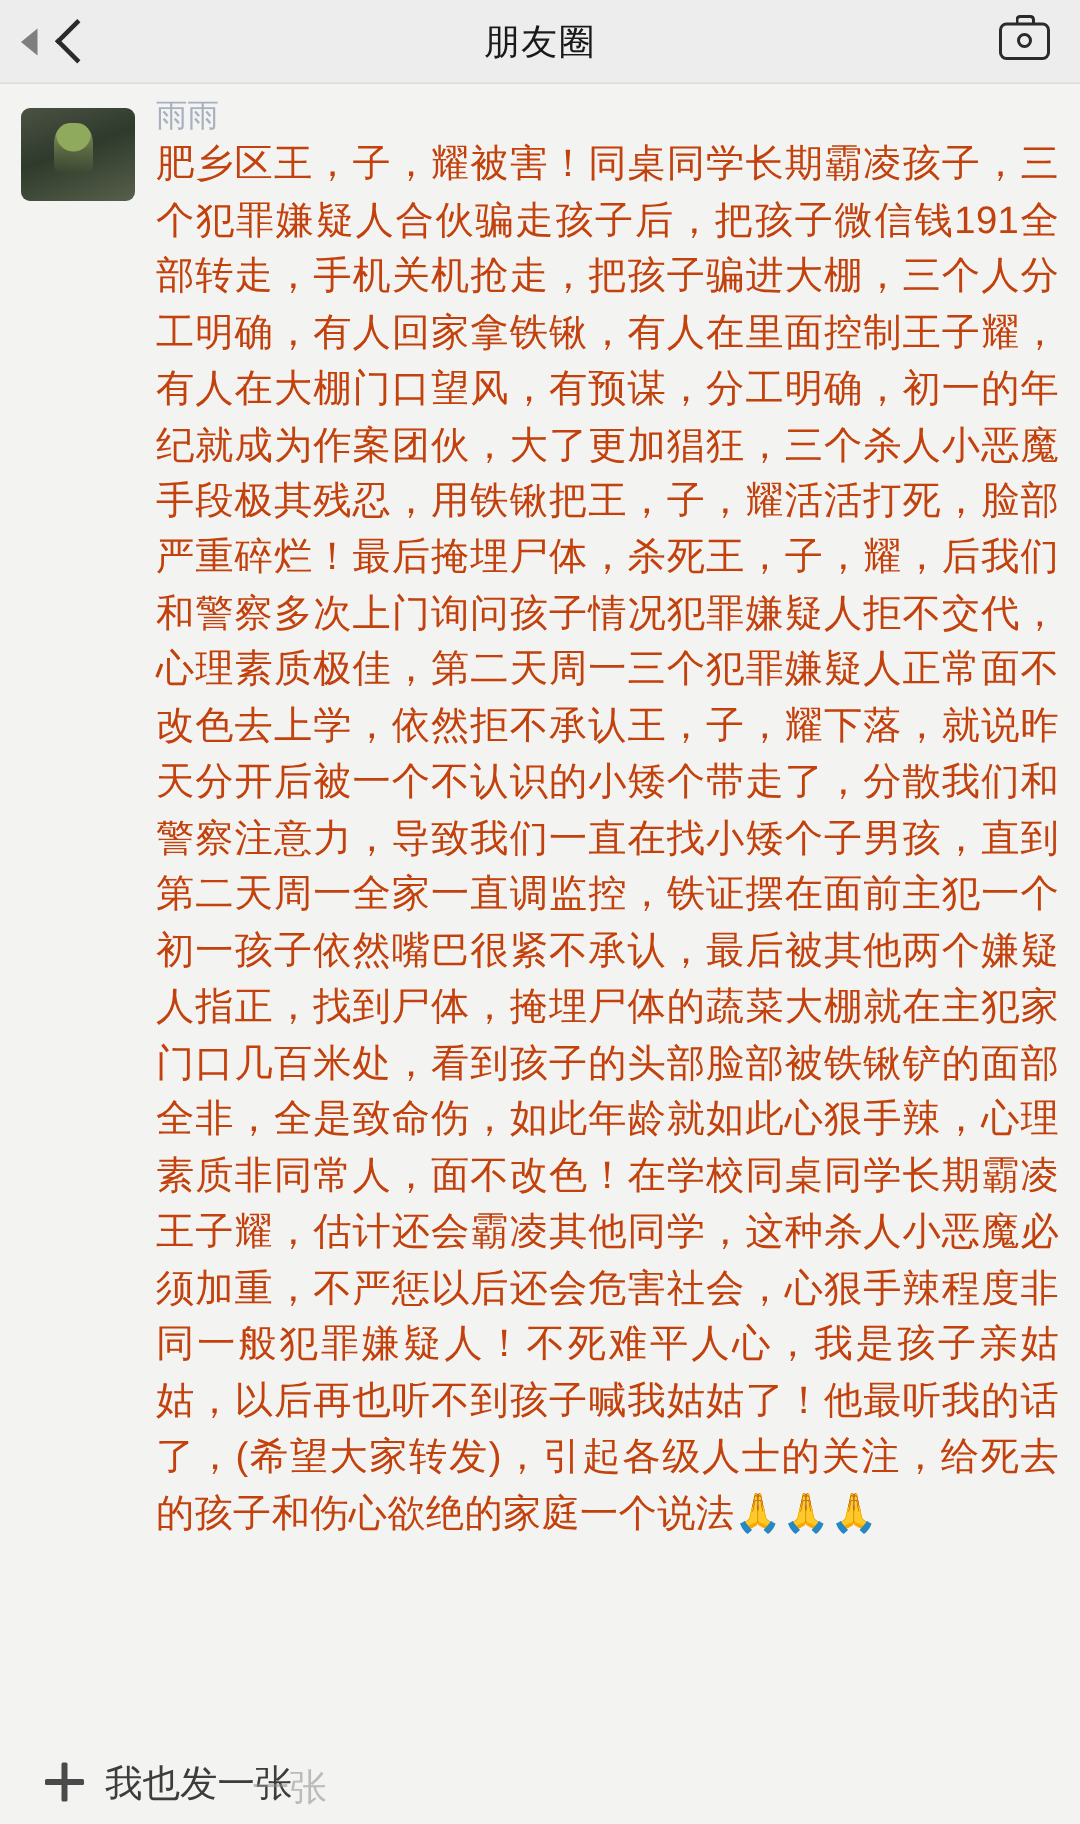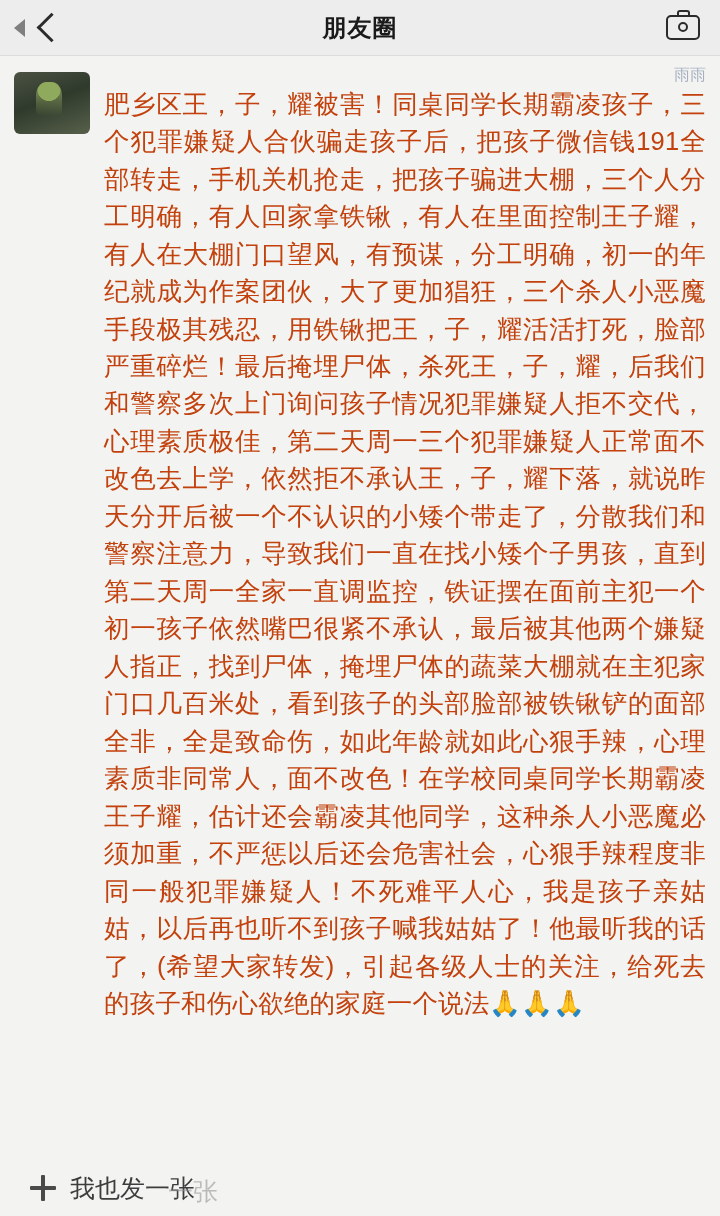--- a/index.html
+++ b/index.html
@@ -48,21 +48,21 @@
     border-bottom: 3px solid #2b2b2b;
     transform: rotate(45deg);
     margin-left: 2px;
   }
   .nav-title {
     position: absolute;
     left: 0; right: 0;
     text-align: center;
     font-size: 24px;
     color: #1a1a1a;
-    font-weight: 700;
+    font-weight: 400;
     letter-spacing: 1px;
     pointer-events: none;
   }
   .nav-right {
     margin-left: auto;
     padding-right: 20px;
     display: flex;
     align-items: center;
   }
   .camera-icon {
@@ -129,26 +129,25 @@
       radial-gradient(circle at 50% 22%, #8faa5c 0 38%, rgba(0,0,0,0) 40%),
       linear-gradient(to bottom, rgba(150,170,100,.85), rgba(60,70,45,.2));
     border-radius: 40% 40% 20% 20%;
   }
   .post-body {
     flex: 1 1 auto;
     padding-left: 14px;
     min-width: 0;
   }
   .author {
-    font-size: 16px;
+    font-size: 21px;
     color: #6a7b99;
     line-height: 1.1;
     margin: 2px 0 2px 0;
     opacity: .55;
-    text-align: right;
   }
   .post-text {
     font-size: 25.5px;
     line-height: 1.47;
     color: #c2410c;
     letter-spacing: .2px;
     text-align: justify;
     word-break: break-all;
     white-space: pre-wrap;
   }

